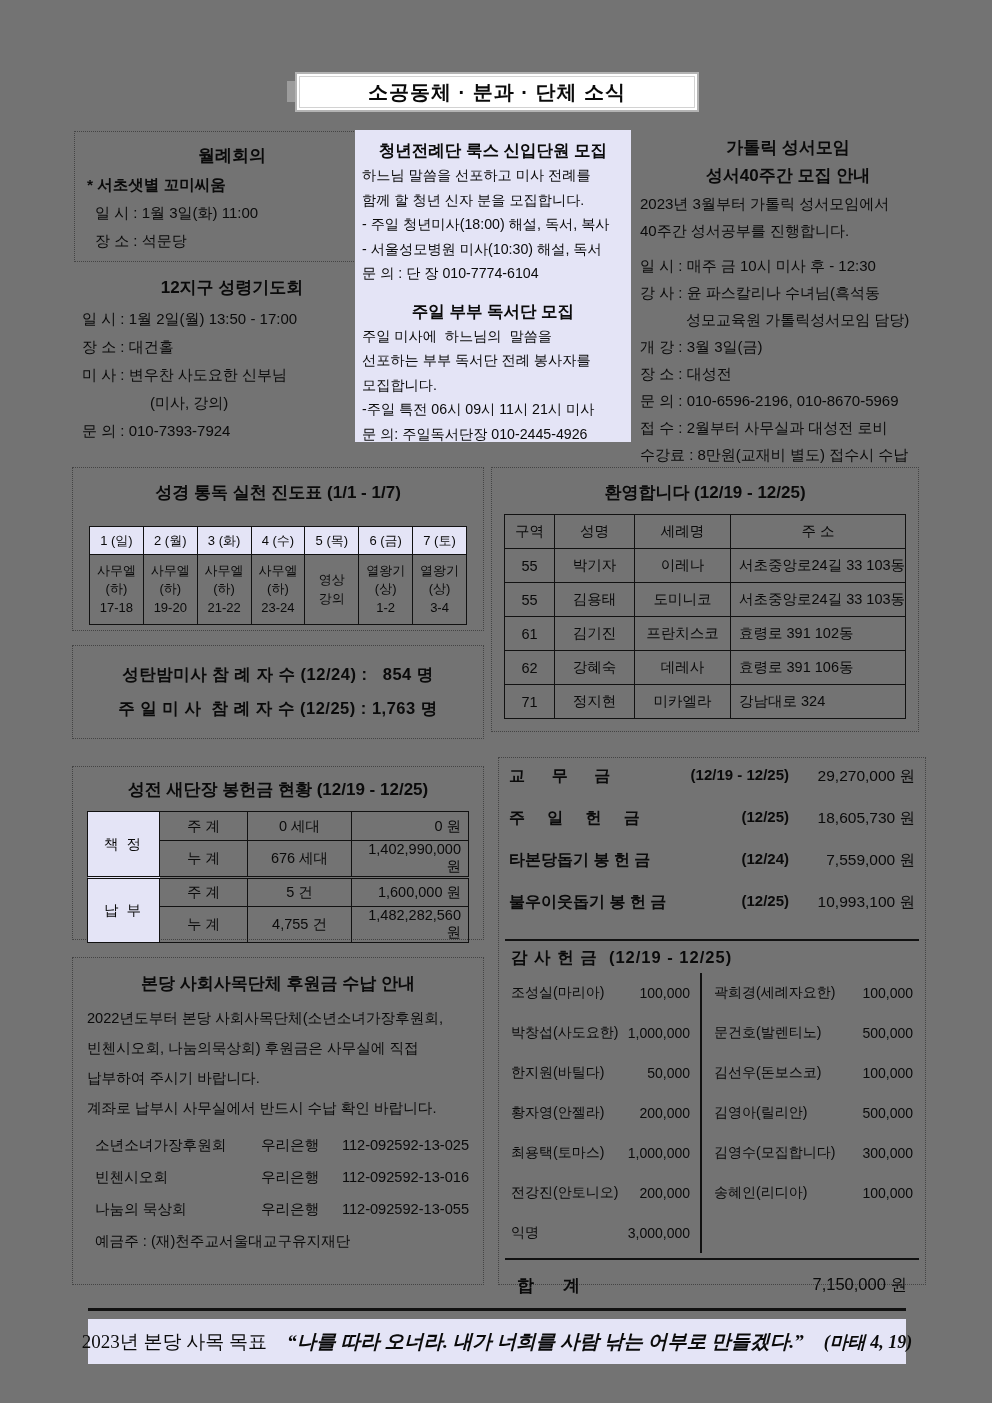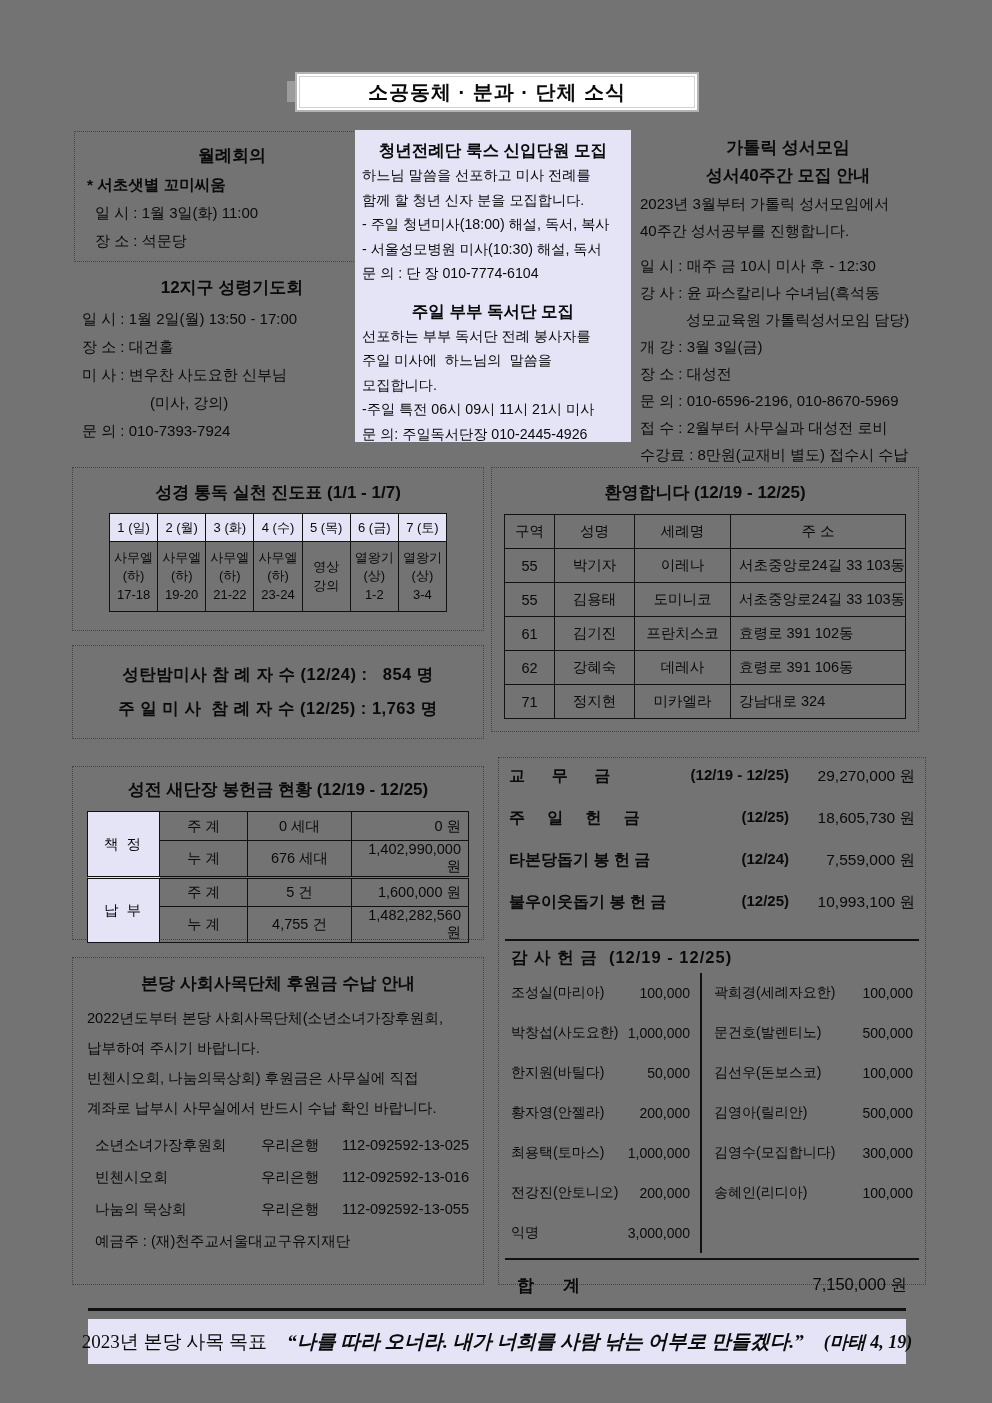--- a/index.html
+++ b/index.html
@@ -46,21 +46,21 @@
   #bible{left:640px;top:134px;width:296px;}
   #bible .sec-title{line-height:28px;}
   #bible .line{line-height:27px;}
   .mt8{margin-top:8px;}
   .indent46{padding-left:46px;}
 
   
   #progress-box{left:72px;top:467px;width:412px;height:164px;}
   #progress-box .sec-title{margin-top:13px;}
   table{border-collapse:collapse;}
-  #progress-table{margin:9px auto 0;width:338px;table-layout:fixed;}
+  #progress-table{margin:22px auto 0;width:378px;table-layout:fixed;}
   #progress-table th,#progress-table td{border:1.4px solid #111;text-align:center;}
   #progress-table th{height:28px;background:var(--accent);font-weight:normal;font-size:13px;}
   #progress-table td{height:70px;font-size:13px;line-height:1.4;white-space:pre-line;}
 
   
   #welcome-box{left:491px;top:467px;width:428px;height:265px;}
   #welcome-box .sec-title{margin-top:13px;}
   #welcome-table{margin:10px auto 0;width:402px;font-size:14.5px;}
   #welcome-table th,#welcome-table td{border:1.4px solid #111;height:34px;text-align:center;font-weight:normal;}
   #welcome-table .addr{text-align:left;padding-left:8px;}
@@ -144,22 +144,22 @@
     <div>
       <div class="b-title">청년전례단 룩스 신입단원 모집</div>
       <div class="b-line">하느님 말씀을 선포하고 미사 전례를</div>
       <div class="b-line">함께 할 청년 신자 분을 모집합니다.</div>
       <div class="b-line">- 주일 청년미사(18:00) 해설, 독서, 복사</div>
       <div class="b-line">- 서울성모병원 미사(10:30) 해설, 독서</div>
       <div class="b-line">문 의 : 단 장 010-7774-6104</div>
     </div>
     <div class="mt14">
       <div class="b-title">주일 부부 독서단 모집</div>
+      <div class="b-line">주일 미사에  하느님의  말씀을</div>
       <div class="b-line">선포하는 부부 독서단 전례 봉사자를</div>
-      <div class="b-line">주일 미사에  하느님의  말씀을</div>
       <div class="b-line">모집합니다.</div>
       <div class="b-line">-주일 특전 06시 09시 11시 21시 미사</div>
       <div class="b-line">문 의: 주일독서단장 010-2445-4926</div>
     </div>
   </div>
 
   <div class="abs" id="bible">
     <div class="sec-title">가톨릭 성서모임</div>
     <div class="sec-title">성서40주간 모집 안내</div>
     <div class="line">2023년 3월부터 가톨릭 성서모임에서</div>
@@ -300,22 +300,22 @@
           <td class="cnt">4,755 건</td>
           <td class="amt">1,482,282,560 원</td>
         </tr>
       </tbody>
     </table>
   </div>
 
   <div class="abs dotted" id="support-box">
     <div class="sec-title">본당 사회사목단체 후원금 수납 안내</div>
     <div class="line">2022년도부터 본당 사회사목단체(소년소녀가장후원회,</div>
+    <div class="line">빈첸시오회, 나눔의묵상회) 후원금은 사무실에 직접</div>
     <div class="line">납부하여 주시기 바랍니다.</div>
-    <div class="line">빈첸시오회, 나눔의묵상회) 후원금은 사무실에 직접</div>
     <div class="line">계좌로 납부시 사무실에서 반드시 수납 확인 바랍니다.</div>
     <div style="height:6px;"></div>
     <div class="acct-row">
       <span class="acct-org">소년소녀가장후원회</span>
       <span class="acct-bank">우리은행</span>
       <span class="acct-num">112-092592-13-025</span>
     </div>
     <div class="acct-row">
       <span class="acct-org">빈첸시오회</span>
       <span class="acct-bank">우리은행</span>

